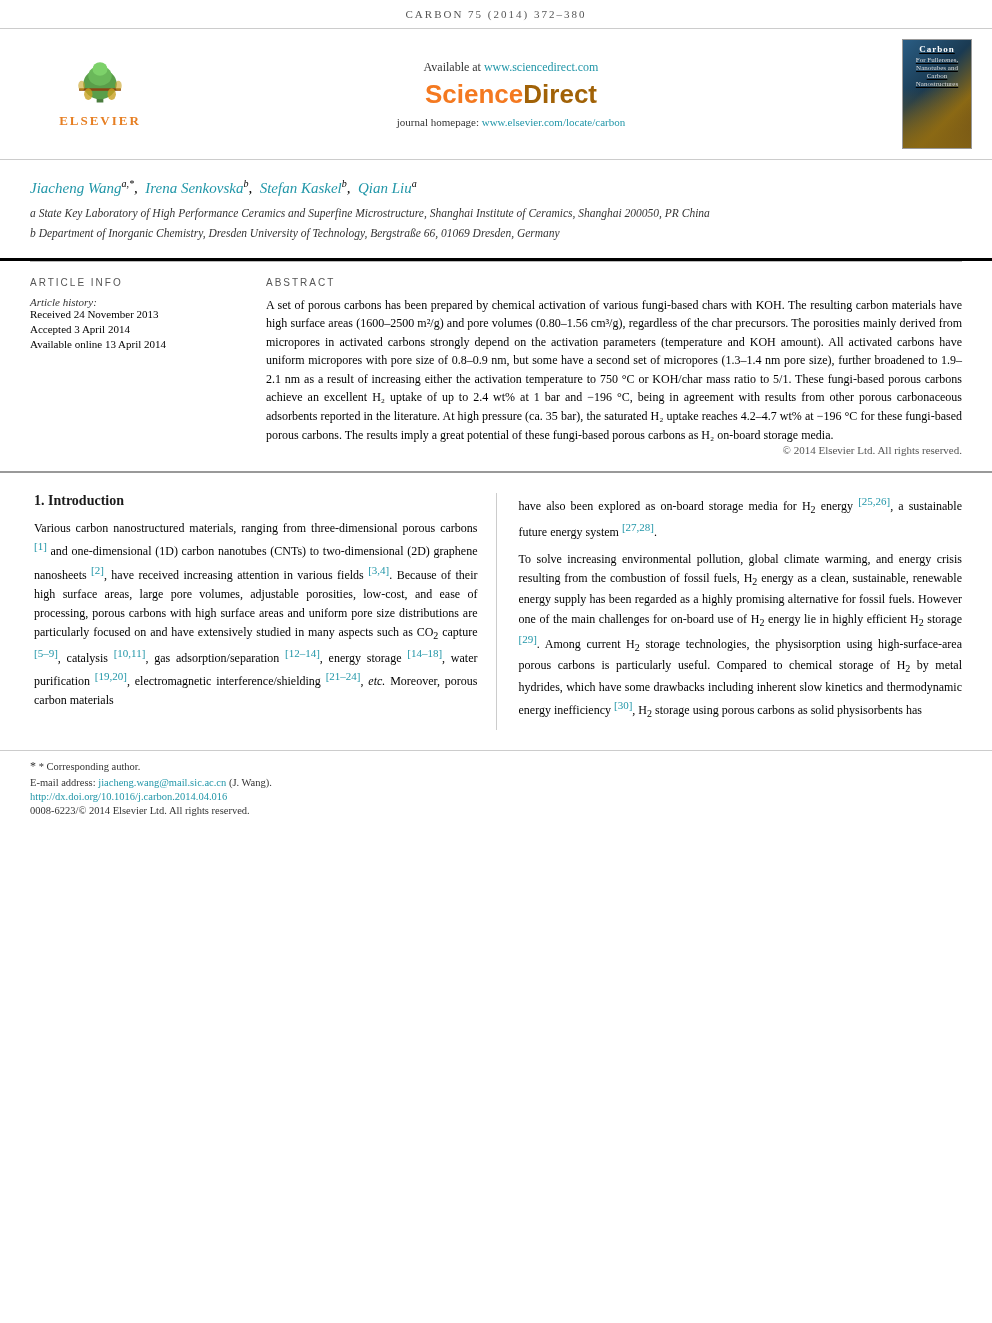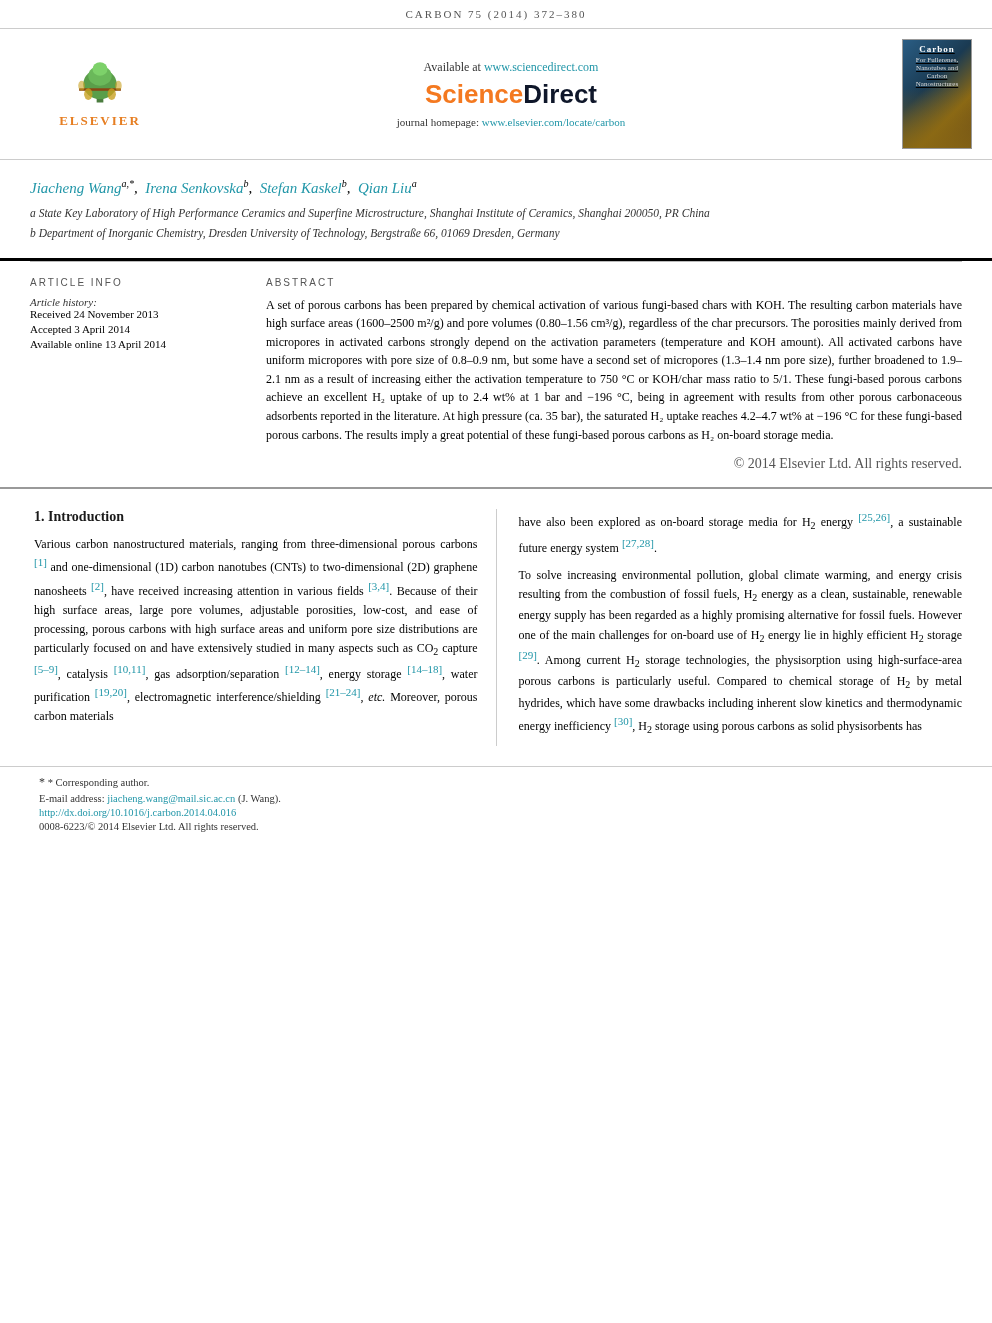--- a/index.html
+++ b/index.html
@@ -67,21 +67,21 @@
       color: #2196a8;
       text-decoration: none;
     }
     .sciencedirect-logo {
       font-size: 26px;
       color: #f47920;
       font-family: Arial, sans-serif;
       font-weight: bold;
       margin-bottom: 6px;
     }
-    .sciencedirect-logo span.sd-blue { color: #0f172a; }
+    .sciencedirect-logo span.sd-blue { color: #a16207; }
     .journal-homepage {
       font-size: 11px;
       color: #333;
     }
     .journal-link { color: #2196a8; text-decoration: none; }
     .header-right {
       width: 130px;
       display: flex;
       align-items: center;
       justify-content: flex-end;
@@ -185,24 +185,24 @@
     .abstract-section {
       flex: 1;
     }
     .abstract-text {
       font-size: 12px;
       line-height: 1.55;
       color: #000;
       text-align: justify;
     }
     .copyright-line {
-      font-size: 14px;
+      font-size: 11px;
       color: #555;
       text-align: right;
-      margin-top: 12px;
+      margin-top: 0;
     }
 
     
     .body-section {
       display: flex;
       padding: 20px 30px 20px 34px;
       gap: 20px;
     }
     .col-left {
       flex: 1;
@@ -226,21 +226,21 @@
       color: #000;
       text-align: justify;
       margin-bottom: 8px;
     }
     .body-link { color: #2196a8; text-decoration: none; }
     .ref { color: #2196a8; font-size: 11px; vertical-align: super; }
 
     
     .footer-section {
       border-top: 1px solid #ccc;
-      padding: 8px 39px;
+      padding: 8px 30px;
       font-size: 10.5px;
       color: #333;
     }
     .footnote-line { margin-bottom: 3px; }
     .footnote-link { color: #2196a8; text-decoration: none; }
     .footnote-star { font-size: 12px; }
   </style>
 </head>
 <body>
 

